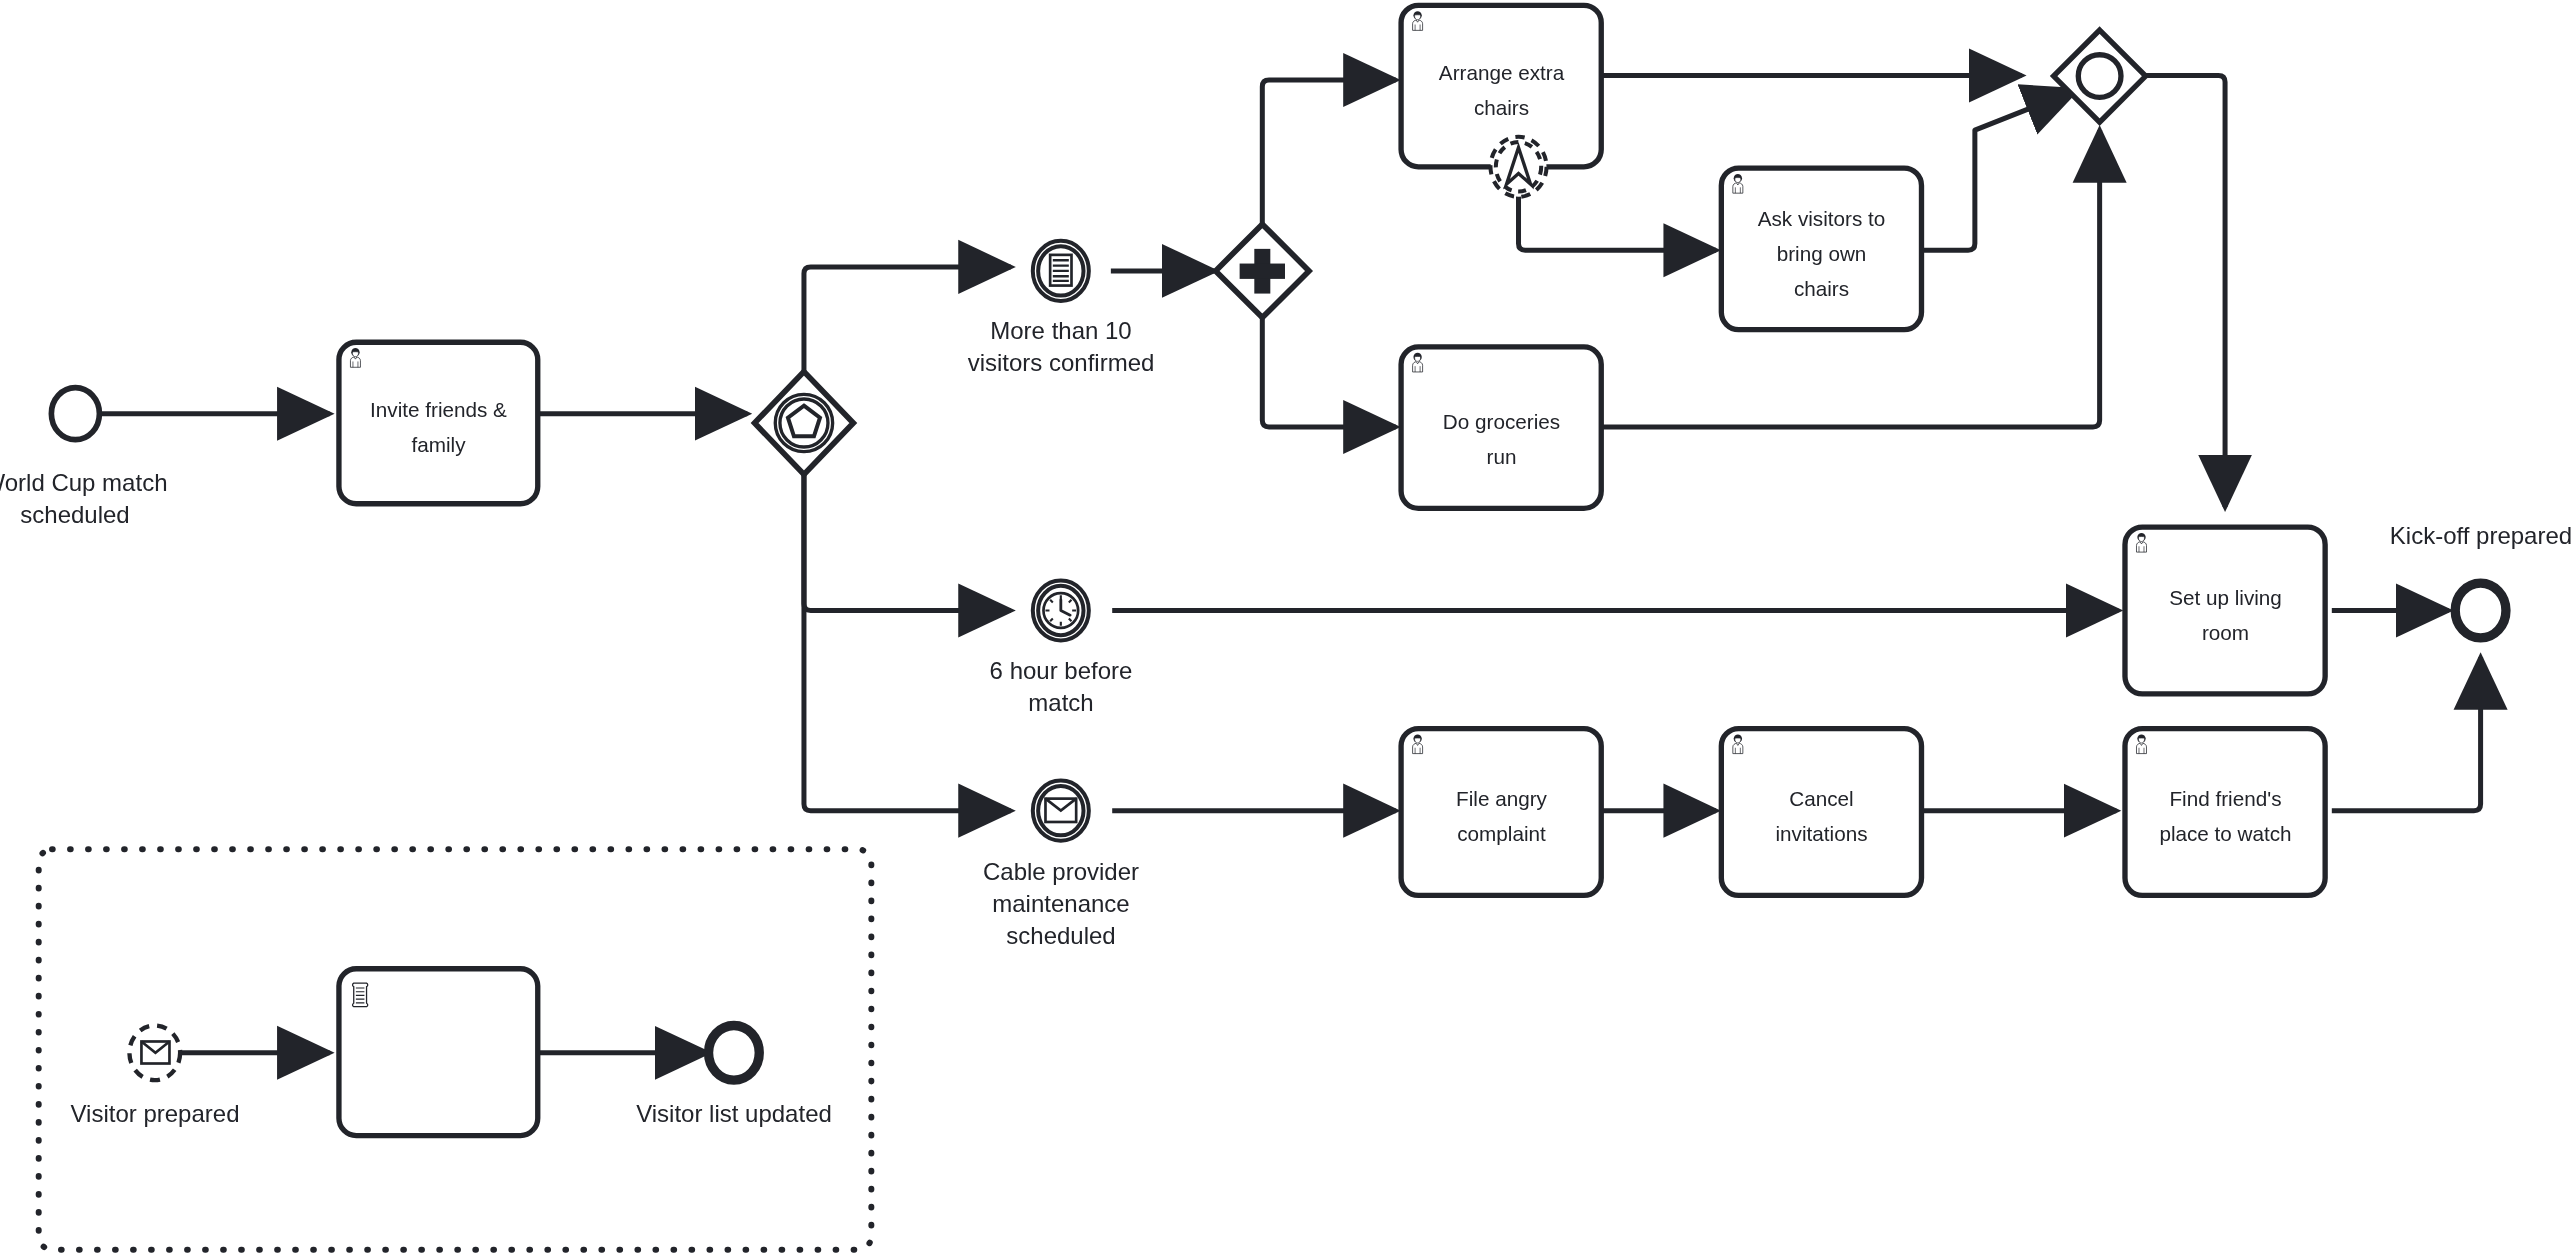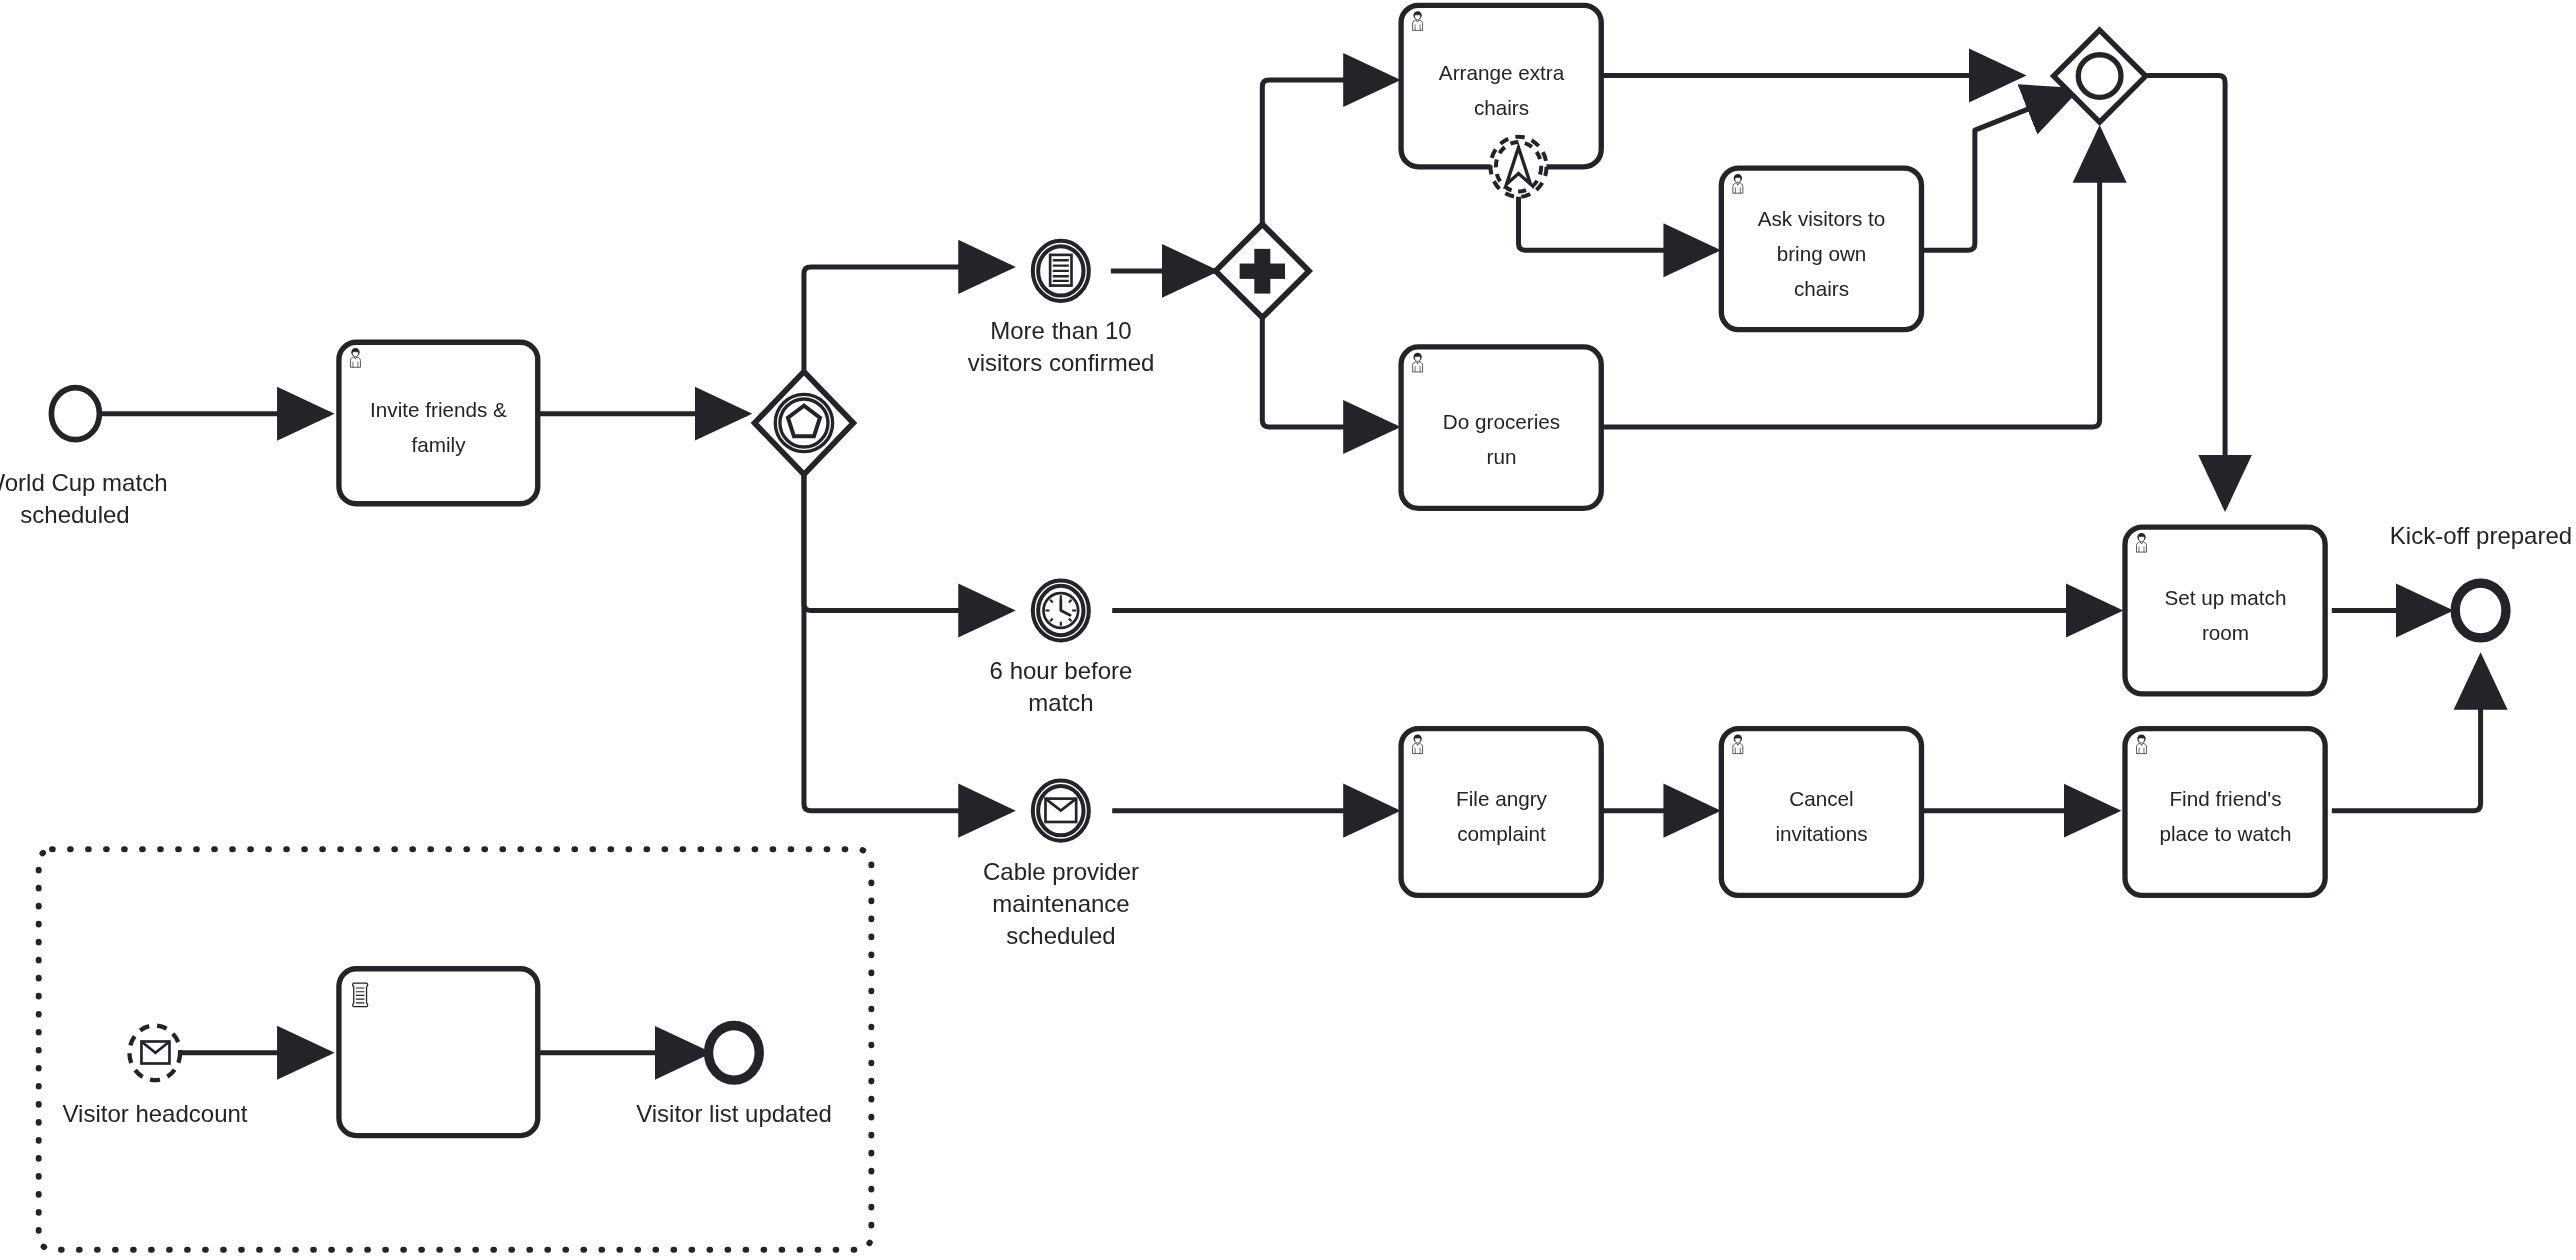--- a/index.html
+++ b/index.html
@@ -254,33 +254,33 @@
   <div class="tasklbl" style="left:1408px;top:372px;width:187px;height:133px;">Do groceries
 run</div>
 
   <div class="lbl" style="left:961px;top:655px;width:200px;">6 hour before
 match</div>
 
   <div class="lbl" style="left:961px;top:856px;width:200px;">Cable provider
 maintenance
 scheduled</div>
 
-  <div class="tasklbl" style="left:2132px;top:548px;width:187px;height:133px;">Set up match
+  <div class="tasklbl" style="left:2132px;top:548px;width:187px;height:133px;">Set up living
 room</div>
 
   <div class="lbl" style="left:2381px;top:520px;width:200px;">Kick-off prepared</div>
 
   <div class="tasklbl" style="left:1408px;top:749px;width:187px;height:133px;">File angry
 complaint</div>
 
   <div class="tasklbl" style="left:2132px;top:749px;width:187px;height:133px;">Find friend's
 place to watch</div>
 
   <div class="tasklbl" style="left:1728px;top:749px;width:187px;height:133px;">Cancel
 invitations</div>
 
-  <div class="lbl" style="left:55px;top:1098px;width:200px;">Visitor headcount</div>
+  <div class="lbl" style="left:55px;top:1098px;width:200px;">Visitor prepared</div>
 
 
   <div class="lbl" style="left:634px;top:1098px;width:200px;">Visitor list updated</div>
 
 </div>
 
 
 </body></html>

